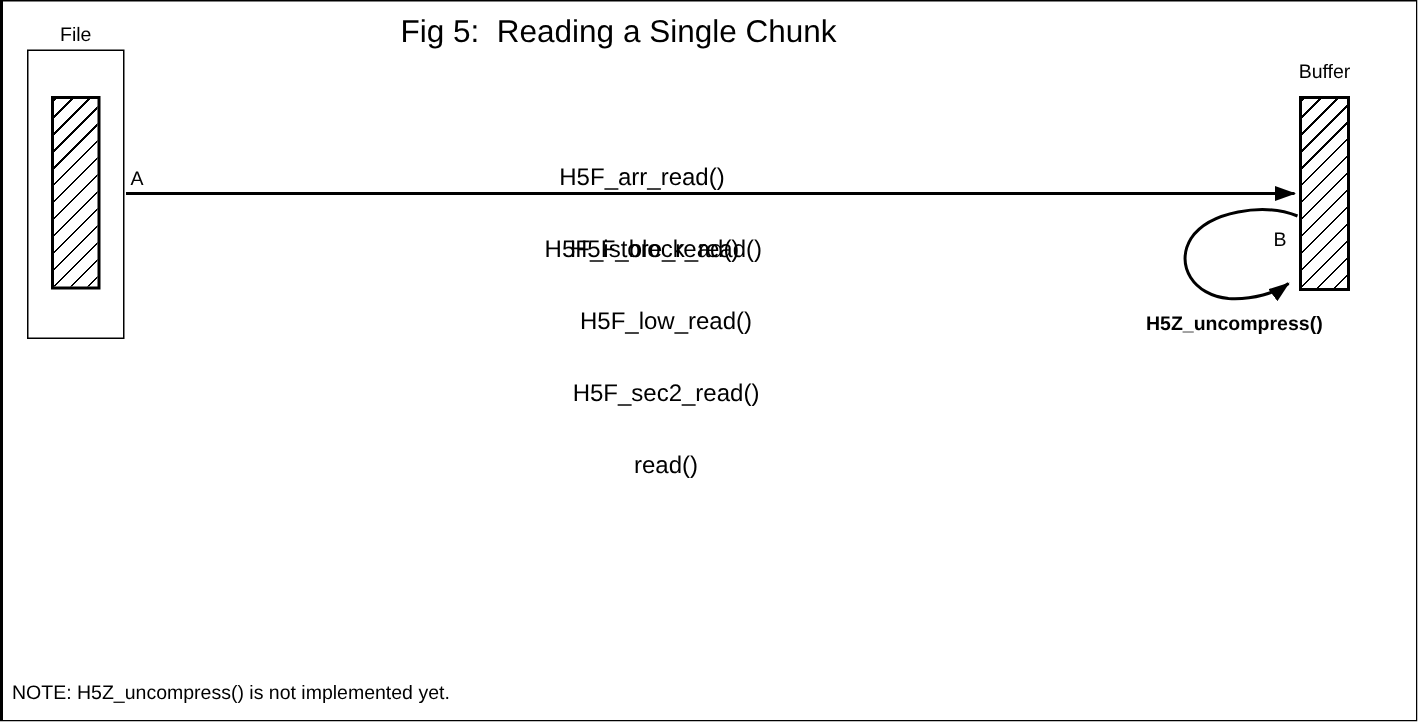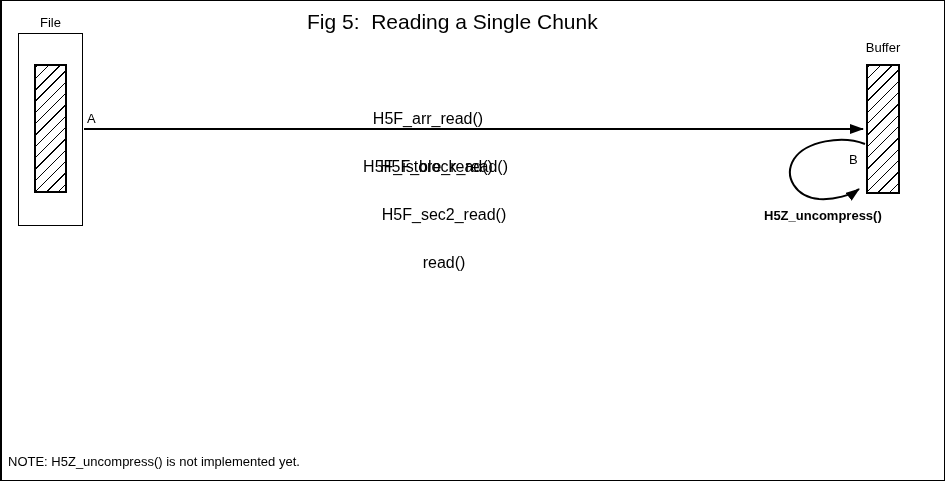--- a/index.html
+++ b/index.html
@@ -19,21 +19,20 @@
     overflow: hidden;
     color: #000000;
   }
   .abs { position: absolute; }
   .diagram-title {
     left: 265px;
     top: 9px;
     font-size: 21px;
     white-space: pre;
     letter-spacing: 0px;
-    margin-left: 40px;
   }
   .small-label {
     font-size: 13px;
     line-height: 14px;
     white-space: pre;
   }
   .box-label { text-align: center; }
   .file-outline {
     left: 16px;
     top: 32px;
@@ -104,20 +103,21 @@
   <div class="abs small-label a-label">A</div>
   <div class="abs small-label b-label">B</div>
 
   <div class="abs call-list calls-above">
     <div>H5F_arr_read()</div>
     <div>H5F_istore_read()</div>
   </div>
 
   <div class="abs call-list calls-below">
     <div>H5F_block_read()</div>
+    <div>H5F_low_read()</div>
     <div>H5F_sec2_read()</div>
     <div>read()</div>
   </div>
 
   <div class="abs small-label uncompress-label">H5Z_uncompress()</div>
 
   <div class="abs small-label note-label">NOTE: H5Z_uncompress() is not implemented yet.</div>
 
 </div>
 

